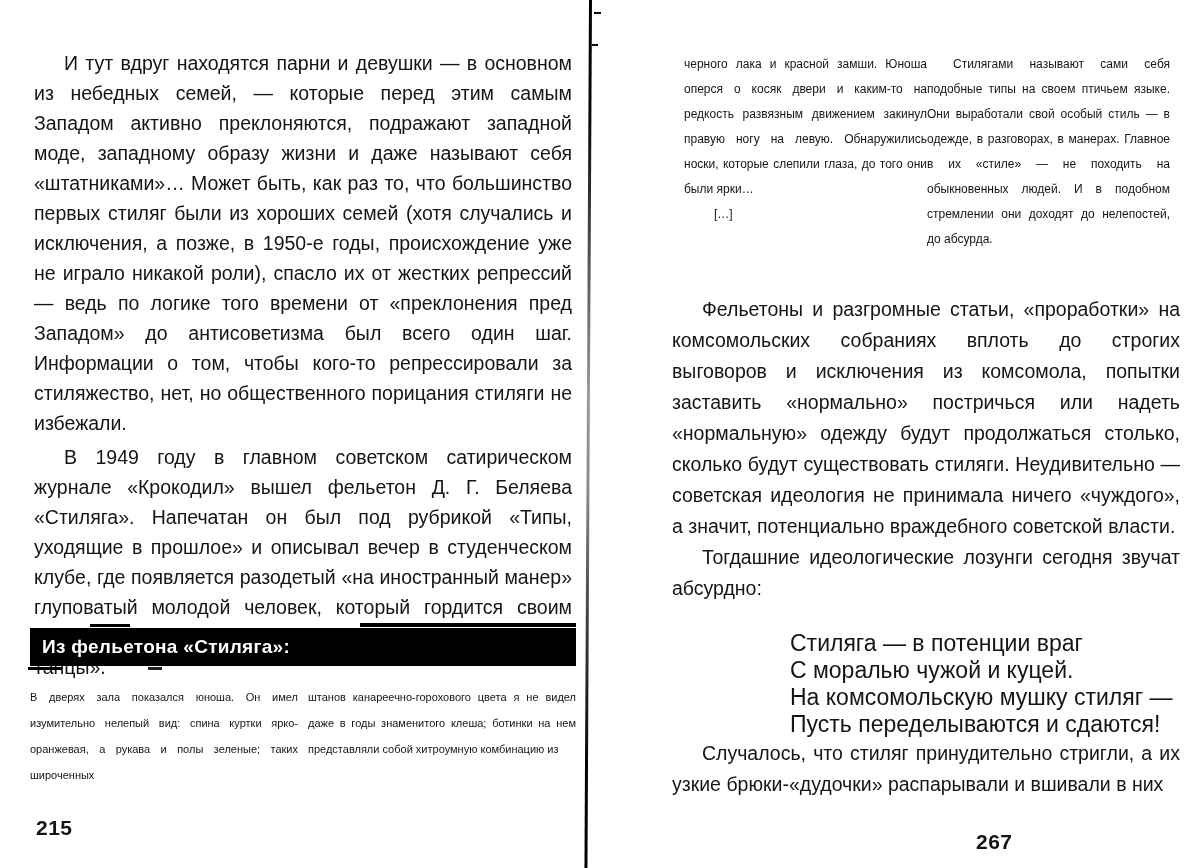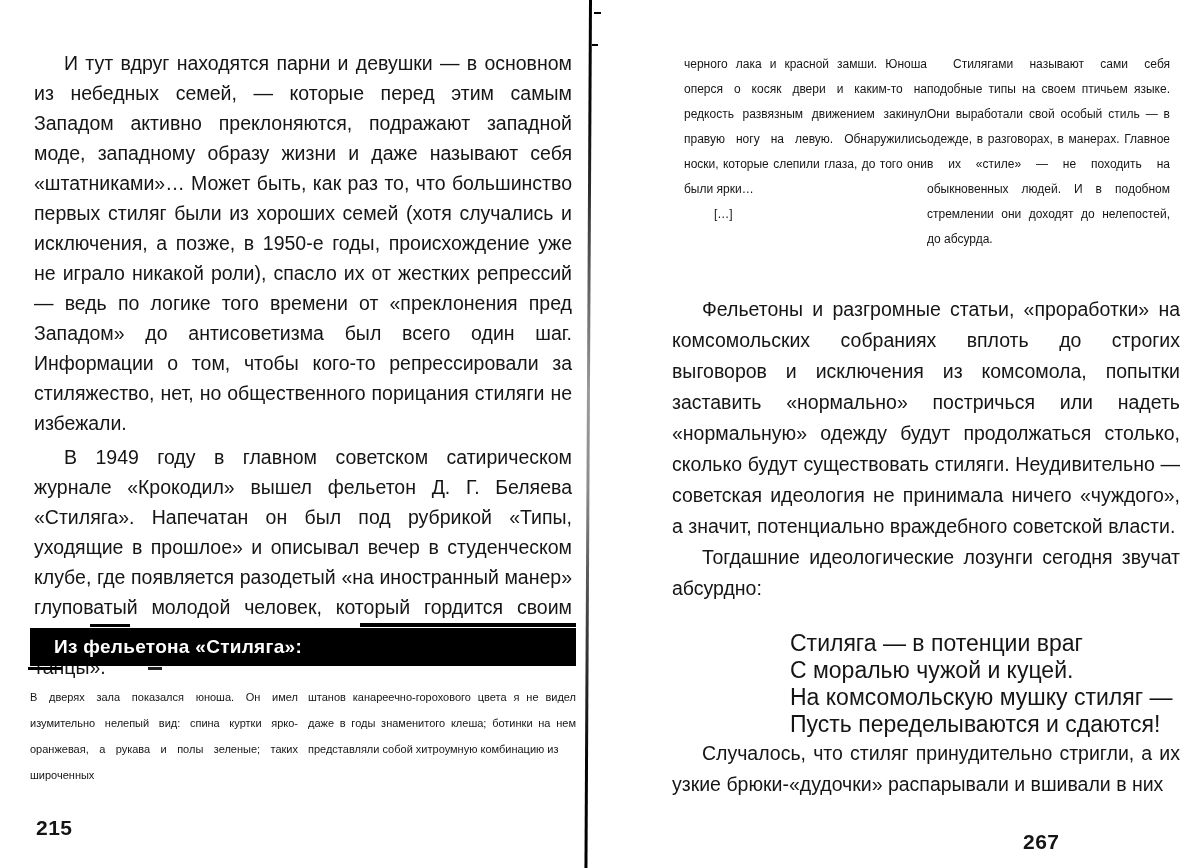--- a/index.html
+++ b/index.html
@@ -7,21 +7,21 @@
     position:relative;width:1184px;height:868px;background:#ffffff;overflow:hidden;
     font-family:"Liberation Sans","DejaVu Sans",sans-serif;color:#151515;
     -webkit-font-smoothing:antialiased;
   }
   
   .lp-body{position:absolute;left:30px;top:44px;width:546px;
     font-size:19.5px;line-height:30px;text-align:justify;}
   .lp-body p{margin:4px;text-indent:30px;}
   .bar{position:absolute;left:30px;top:628px;width:546px;height:38px;background:#000;}
   .bar .bar-label{display:block;color:#fff;font-weight:bold;font-size:19px;
-    line-height:38px;padding-left:24px;letter-spacing:.3px;}
+    line-height:38px;padding-left:12px;letter-spacing:.3px;}
   .streak{position:absolute;background:#000;}
   .streak.t1{left:330px;top:-5px;width:216px;height:4px;}
   .streak.t2{left:60px;top:-4px;width:40px;height:3px;}
   .streak.b1{left:-2px;bottom:-4px;width:34px;height:3px;}
   .streak.b2{left:118px;bottom:-4px;width:14px;height:3px;background:#222;}
   .lp-cols{position:absolute;left:30px;top:684px;width:546px;display:flex;gap:10px;
     font-size:11px;line-height:26px;text-align:justify;}
   .lp-cols .col{flex:1;}
   
   .spine{position:absolute;left:589px;top:0;width:3px;height:868px;
@@ -39,21 +39,21 @@
   .rp-cols .ellipsis-line{text-indent:30px;text-align:left;}
   .rp-body{position:absolute;left:672px;top:294px;width:508px;
     font-size:19.5px;line-height:31px;}
   .rp-body p{margin:0;text-align:justify;text-indent:30px;}
   .slogan{margin:22px 0 0 56px;font-size:17.5px;line-height:25px;}
   .verse{margin:26px 0 0 118px;font-size:23px;line-height:27px;white-space:pre-line;}
   .closing{margin-top:12px;}
   
   .pageno{position:absolute;font-weight:bold;font-size:21px;letter-spacing:.5px;}
   .pageno.left{left:36px;top:816px;}
-  .pageno.right{left:1023px;top:830px;}
+  .pageno.right{left:976px;top:830px;}
 </style>
 </head>
 <body>
 
 <div class="spread">
 
   <div class="lp-body">
     <p>И тут вдруг находятся парни и девушки — в основном из небедных семей, — которые перед этим самым Западом активно преклоняются, подражают западной моде, западному образу жизни и даже называют себя «штатниками»… Может быть, как раз то, что большинство первых стиляг были из хороших семей (хотя случались и исключения, а позже, в 1950-е годы, происхождение уже не играло никакой роли), спасло их от жестких репрессий — ведь по логике того времени от «преклонения пред Западом» до антисоветизма был всего один шаг. Информации о том, чтобы кого-то репрессировали за стиляжество, нет, но общественного порицания стиляги не избежали.</p>
     <p>В 1949 году в главном советском сатирическом журнале «Крокодил» вышел фельетон Д. Г. Беляева «Стиляга». Напечатан он был под рубрикой «Типы, уходящие в прошлое» и описывал вечер в студенческом клубе, где появляется разодетый «на иностранный манер» глуповатый молодой человек, который гордится своим пестрым нарядом и умением танцевать «иноземные танцы».</p>
   </div>

